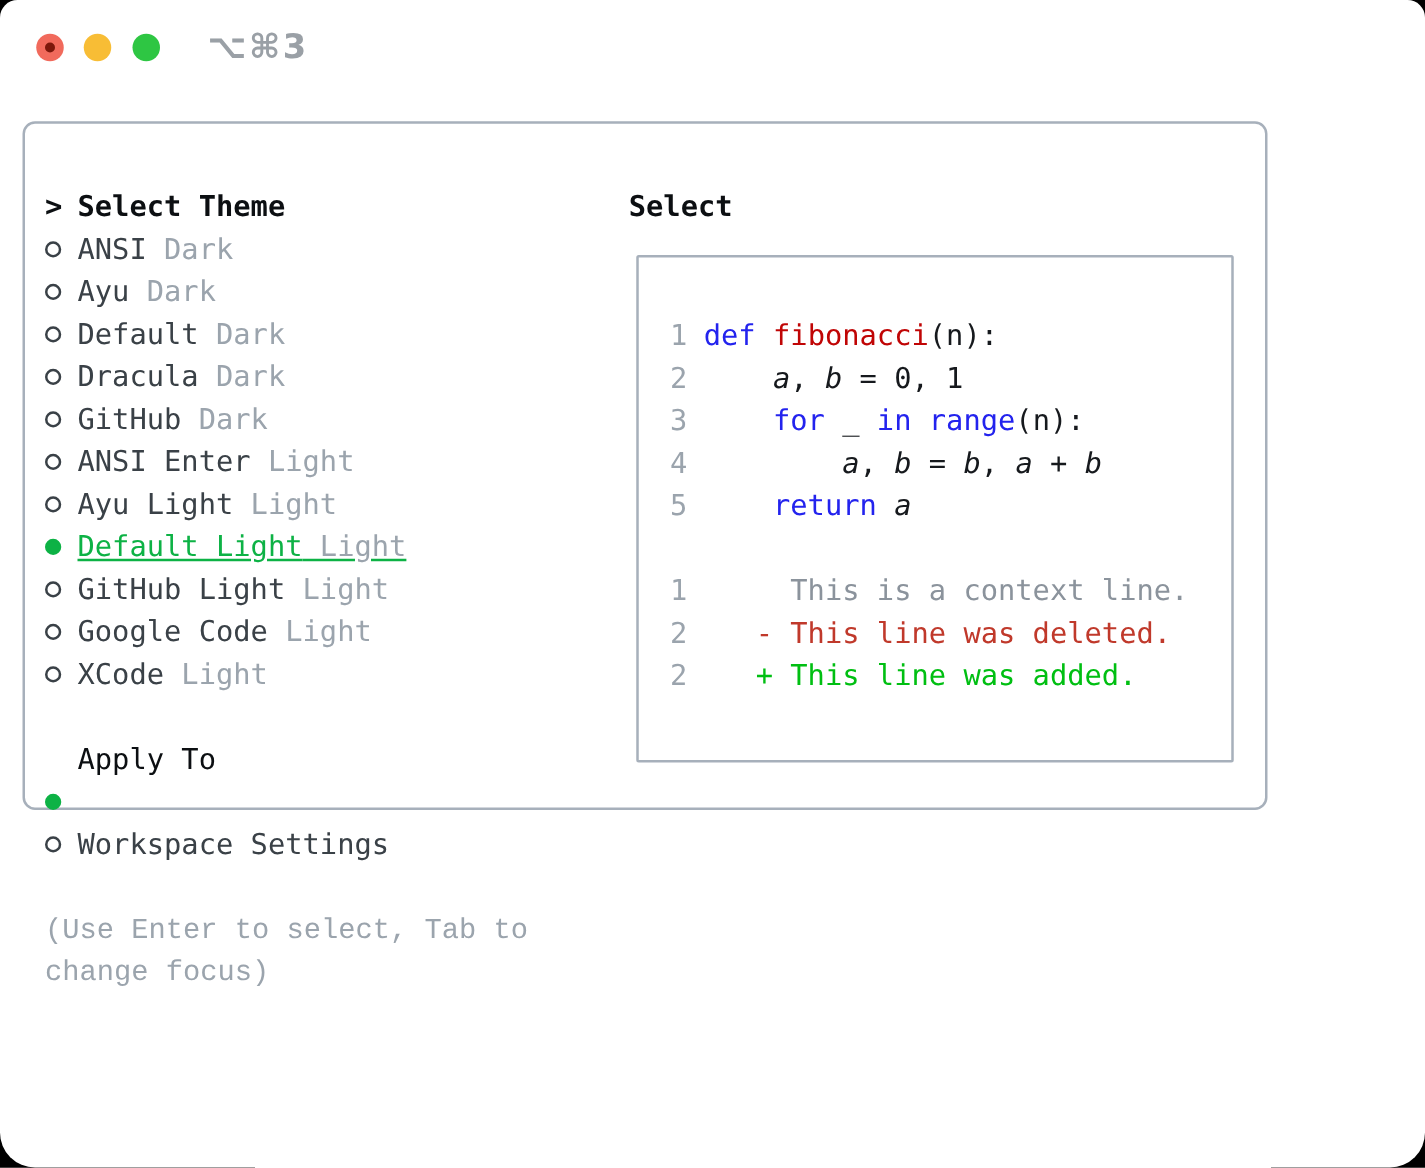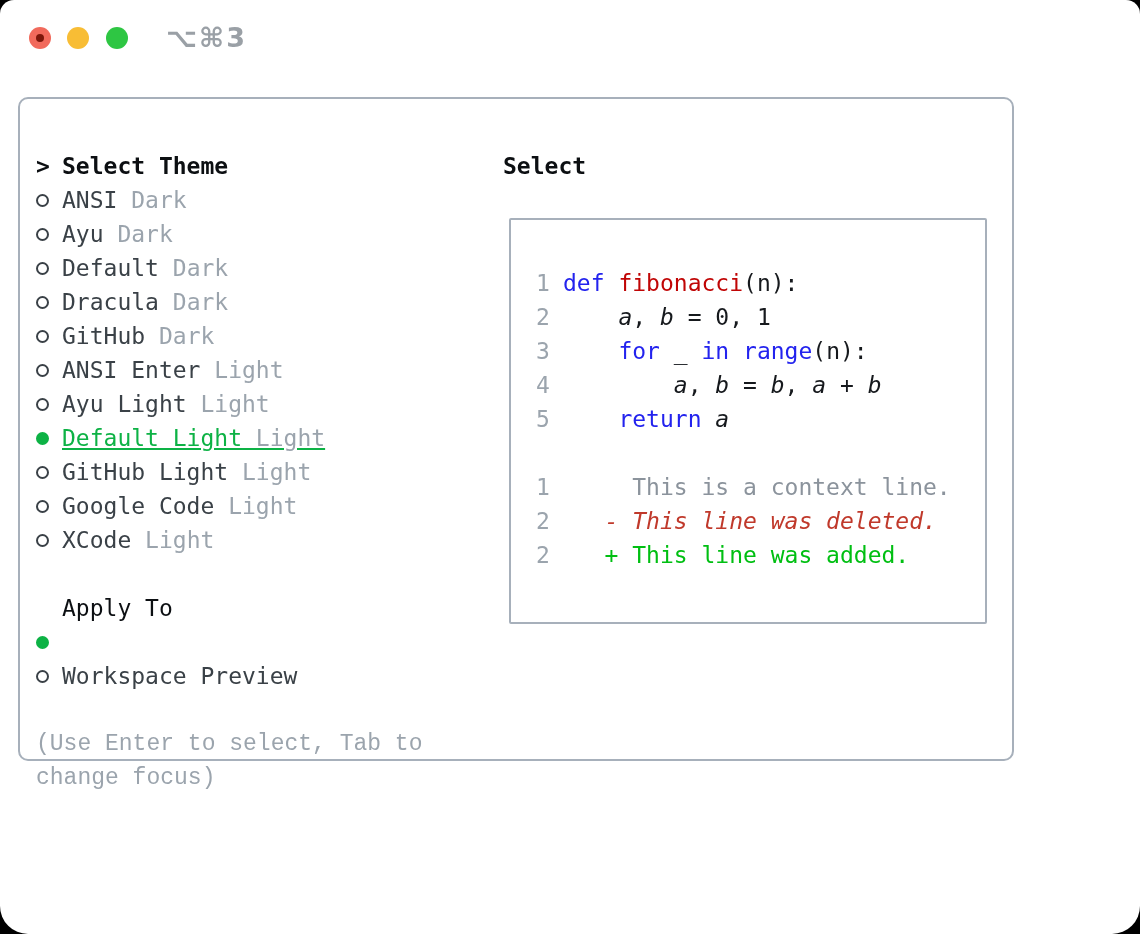--- a/index.html
+++ b/index.html
@@ -24,21 +24,21 @@
   }
   .window-title {
     position: absolute; left: 166px; top: 22px;
     font-family: "DejaVu Sans", "DejaVu Sans Mono", sans-serif;
     font-size: 27px; font-weight: bold; letter-spacing: 2px;
     color: var(--title-gray);
   }
 
   
   .panel {
-    position: absolute; left: 18px; top: 97px; width: 996px; height: 664px;
+    position: absolute; left: 18px; top: 97px; width: 996px; height: 551px;
     border: 2px solid var(--border); border-radius: 10px; background: #fff;
   }
 
   
   .left-col { position: absolute; left: 16px; top: 50px; width: 460px; }
   .row { height: 34px; line-height: 34px; font-size: 23px; white-space: pre; color: var(--item); }
   .row .mk { display: inline-block; width: 26px; vertical-align: top; }
   .hdr-row { color: var(--heading); font-weight: bold; }
   .prompt { color: var(--heading); font-weight: bold; }
   .subhdr-row { color: var(--heading); }
@@ -55,32 +55,32 @@
     margin-top: 0; width: 442px; font-size: 23px; line-height: 34px;
     color: var(--muted); white-space: normal; font-family: Liberation Mono, monospace;
   }
 
   
   .preview-title {
     position: absolute; left: 483px; top: 50px; height: 34px; line-height: 34px;
     font-size: 23px; font-weight: bold; color: var(--heading);
   }
   .preview-box {
-    position: absolute; left: 489px; top: 119px; width: 478px; height: 406px;
+    position: absolute; left: 489px; top: 105px; width: 478px; height: 406px;
     border: 2px solid var(--border); border-radius: 2px; background: #fff;
     padding: 46px 0 0 25px; overflow: hidden;
   }
   .pline { height: 34px; line-height: 34px; font-size: 23px; white-space: pre; color: var(--code); }
   .pline .num { display: inline-block; width: 27px; color: var(--muted); }
   .diff-block { margin-top: 34px; }
   .tok-kw { color: var(--kw); }
   .tok-fn { color: var(--fn); }
   .tok-v { font-style: italic; color: var(--code); }
   .tok-ctx { color: var(--ctx); }
-  .tok-del { color: var(--del); font-style: italic; }
+  .tok-del { color: var(--del); }
   .tok-add { color: var(--add); }
 </style>
 </head>
 <body>
 
 <div class="window">
 
   <div class="titlebar">
     <button class="tl tl-close">
         <span class="inner-dot"></span>
@@ -108,21 +108,21 @@
           <div class="row"><span class="mk"><span class="dot"></span></span><span class="nm">Google Code</span><span class="vr"> Light</span></div>
           <div class="row"><span class="mk"><span class="dot"></span></span><span class="nm">XCode</span><span class="vr"> Light</span></div>
         </div>
 
       <div class="spacer"></div>
 
       <div class="row subhdr-row"><span class="mk"></span><span>Apply To</span></div>
 
       <div id="apply-list">
           <div class="row selected"><span class="mk"><span class="dot"></span></span></div>
-          <div class="row"><span class="mk"><span class="dot"></span></span><span class="nm">Workspace Preview</span></div>
+          <div class="row"><span class="mk"><span class="dot"></span></span><span class="nm">Workspace Settings</span></div>
         </div>
 
       <div class="spacer"></div>
 
       <div class="help">(Use Enter to select, Tab to change focus)</div>
     </div>
 
     <div class="preview-title">Select</div>
 
     <div class="preview-box">

